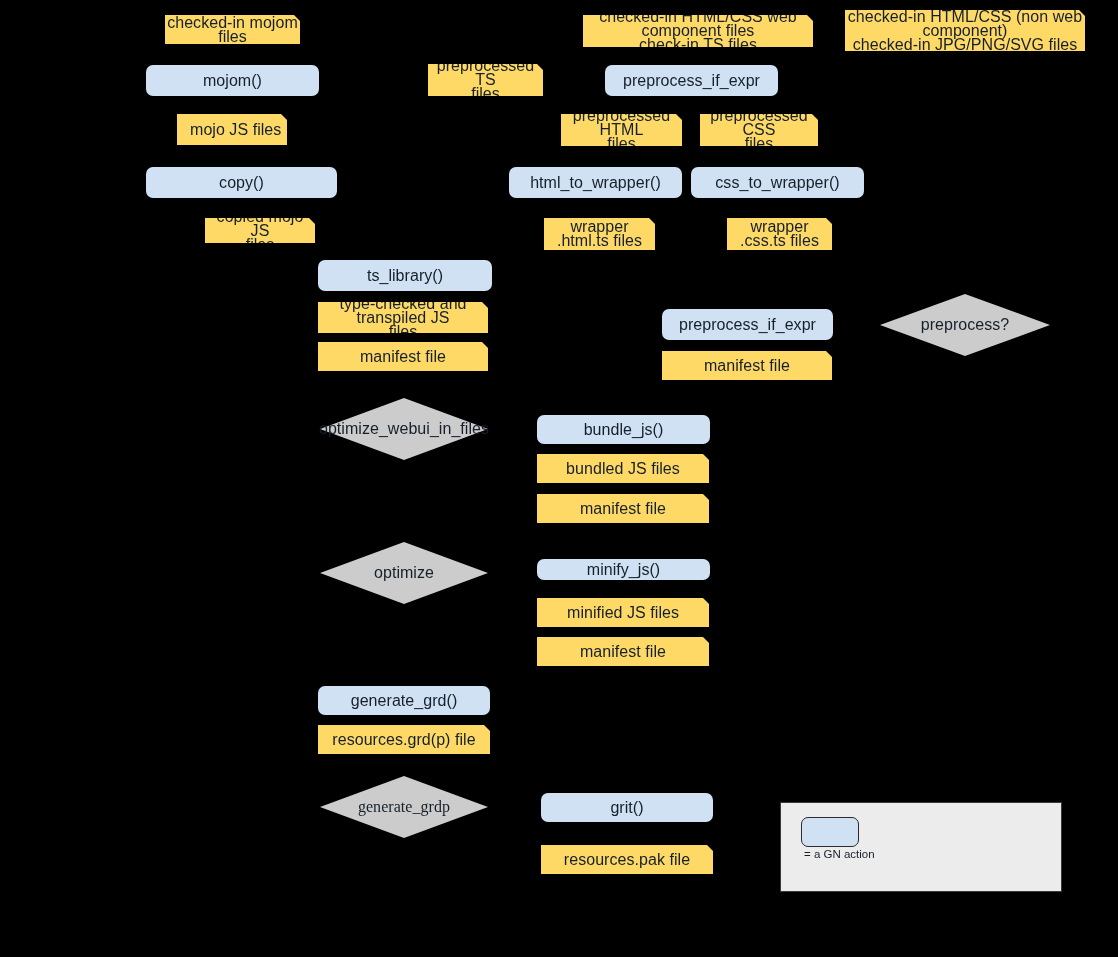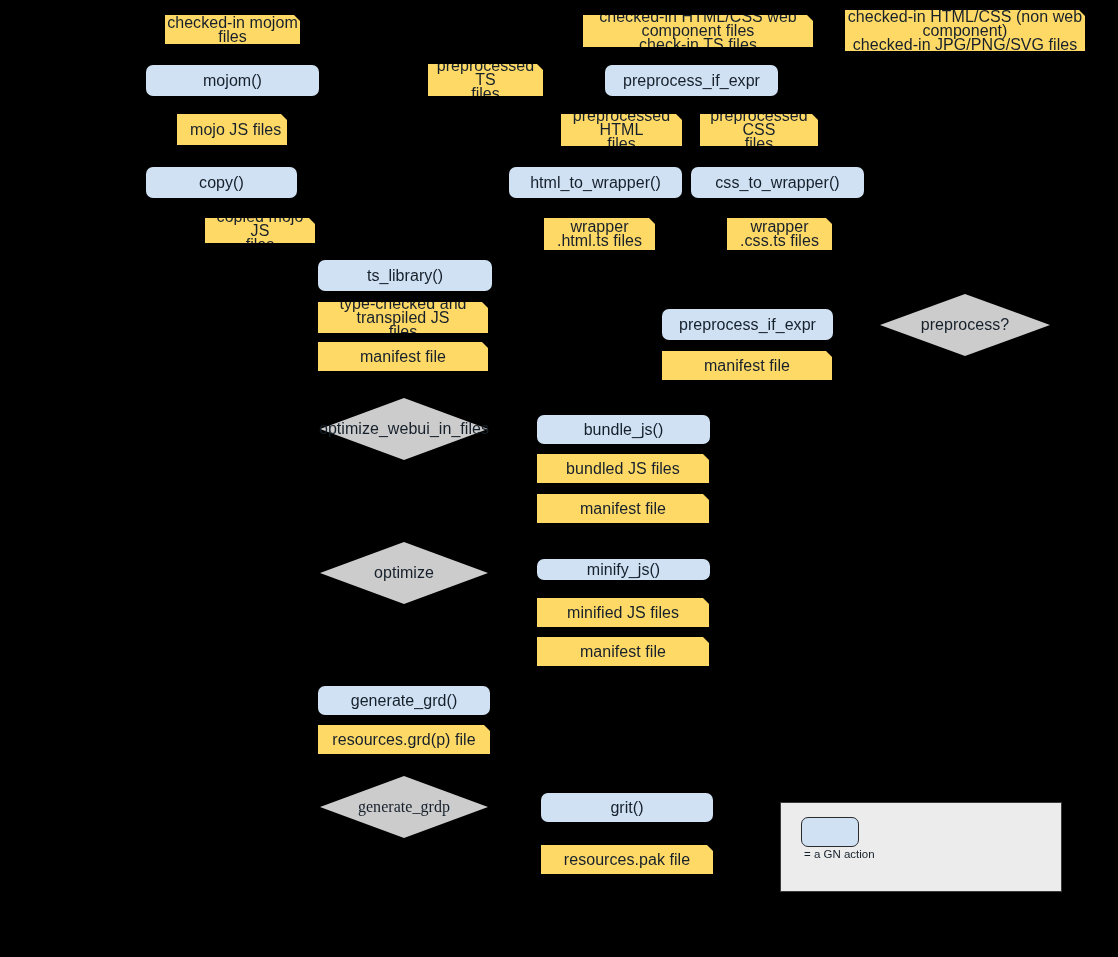--- a/index.html
+++ b/index.html
@@ -120,21 +120,21 @@
 checked-in JPG/PNG/SVG files</div>
       <div class="node action" style="left: 146px; top: 65px; width: 173px; height: 31px;">mojom()</div>
       <div class="node artifact" style="left: 428px; top: 64px; width: 115px; height: 32px;">preprocessed TS
 files</div>
       <div class="node action" style="left: 605px; top: 65px; width: 173px; height: 31px;">preprocess_if_expr</div>
       <div class="node artifact leftalign" style="left: 177px; top: 114px; width: 110px; height: 31px;">mojo JS files</div>
       <div class="node artifact" style="left: 561px; top: 114px; width: 121px; height: 32px;">preprocessed HTML
 files</div>
       <div class="node artifact" style="left: 700px; top: 114px; width: 118px; height: 32px;">preprocessed CSS
 files</div>
-      <div class="node action" style="left: 146px; top: 167px; width: 151px; height: 31px;">copy()</div>
+      <div class="node action" style="left: 146px; top: 167px; width: 191px; height: 31px;">copy()</div>
       <div class="node action" style="left: 509px; top: 167px; width: 173px; height: 31px;">html_to_wrapper()</div>
       <div class="node action" style="left: 691px; top: 167px; width: 173px; height: 31px;">css_to_wrapper()</div>
       <div class="node artifact" style="left: 161px; top: 218px; width: 110px; height: 25px; margin-left: 44px;">copied mojo JS
 files</div>
       <div class="node artifact" style="left: 544px; top: 218px; width: 111px; height: 32px;">wrapper
 .html.ts files</div>
       <div class="node artifact" style="left: 727px; top: 218px; width: 105px; height: 32px;">wrapper
 .css.ts files</div>
       <div class="node action" style="left: 318px; top: 260px; width: 174px; height: 31px;">ts_library()</div>
       <div class="node artifact" style="left: 318px; top: 302px; width: 170px; height: 31px;">type-checked and transpiled JS

